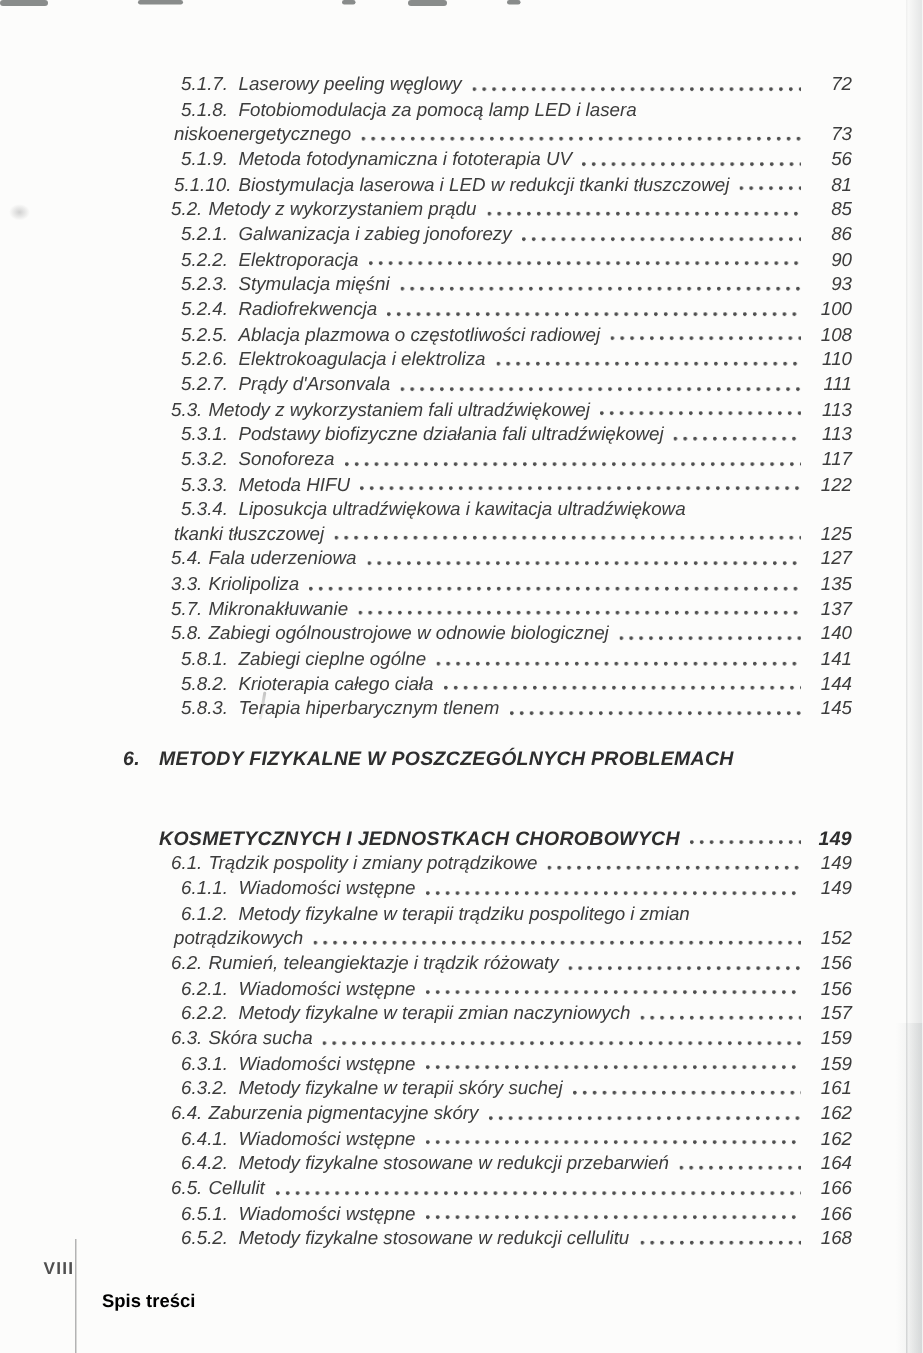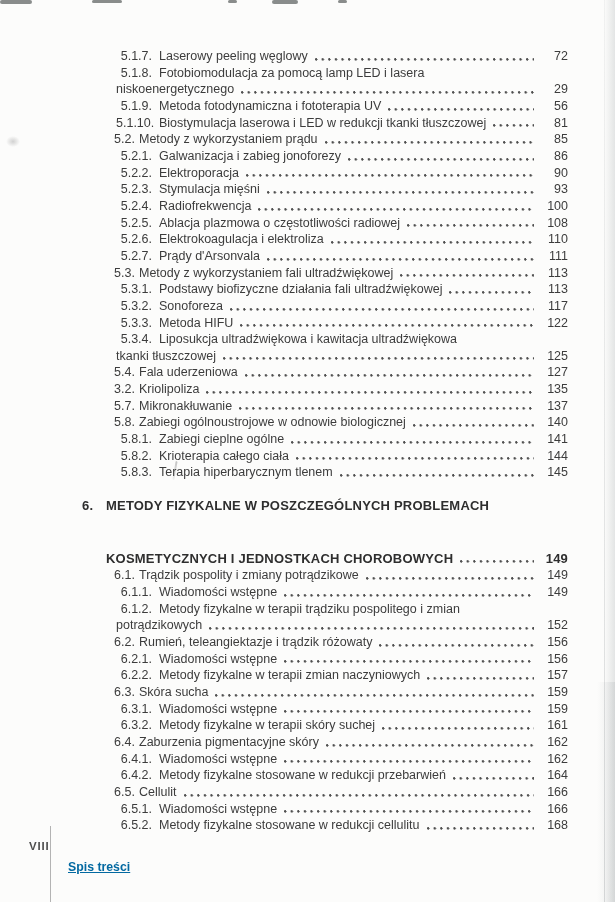--- a/index.html
+++ b/index.html
@@ -5,21 +5,21 @@
   html,body { margin:0; padding:0; }
   body {
     width:615px; height:902px; position:relative; overflow:hidden;
     background:#fcfcfb;
     font-family:"Liberation Sans", sans-serif;
     color:#3c3c3c;
   }
   .page { position:absolute; inset:0; }
 
   
-  .toc { position:absolute; left:0; top:48px; width:568px; }
+  .toc { position:absolute; left:0; top:48px; width:568px;font-style:italic; }
   .row {
     display:flex; align-items:baseline;
     line-height:16.65px; font-size:12.5px;
     white-space:nowrap;
   }
   .num  { flex:none; text-align:right; margin-right:6px; }
   .label{ flex:none; }
   .leader{
     flex:1 1 auto; min-width:8px; height:5px;
     align-self:flex-end; margin:0 8px 3px 7px;
@@ -44,21 +44,21 @@
   .footer-num {
     position:absolute; left:29px; top:840px;
     font-size:11.5px; font-weight:bold; color:#4f4f4f; letter-spacing:.8px;
   }
   .footer-rule {
     position:absolute; left:50px; top:826px; width:1px; height:76px;
     background:#b3b3b3;
   }
   .footer-title {
     position:absolute; left:68px; top:860px;
-    font-size:12.3px; font-weight:bold; color:#0369a1;text-decoration:underline;
+    font-size:12.3px; font-weight:bold; color:#000000;
   }
 
   
   .smudge { position:absolute; background:#5d615f; opacity:.72; border-radius:2px; }
   .s1 { left:0;   top:0; width:32px; height:4px; }
   .s2 { left:92px; top:0; width:30px; height:3px; }
   .s3 { left:228px;top:0; width:9px;  height:3px; }
   .s4 { left:272px;top:0; width:26px; height:4px; }
   .s5 { left:338px;top:0; width:9px;  height:3px; }
   .spot {
@@ -106,21 +106,21 @@
         <span class="leader"></span>
         <span class="page-num">72</span>
       </div>
       <div class="row l3">
         <span class="num">5.1.8.</span>
         <span class="label">Fotobiomodulacja za pomocą lamp LED i lasera</span>
       </div>
       <div class="row l3 cont">
         <span class="label">niskoenergetycznego</span>
         <span class="leader"></span>
-        <span class="page-num">29</span>
+        <span class="page-num">73</span>
       </div>
       <div class="row l3">
         <span class="num">5.1.9.</span>
         <span class="label">Metoda fotodynamiczna i fototerapia UV</span>
         <span class="leader"></span>
         <span class="page-num">56</span>
       </div>
       <div class="row l3">
         <span class="num">5.1.10.</span>
         <span class="label">Biostymulacja laserowa i LED w redukcji tkanki tłuszczowej</span>
@@ -208,21 +208,21 @@
         <span class="leader"></span>
         <span class="page-num">125</span>
       </div>
       <div class="row l2">
         <span class="num">5.4.</span>
         <span class="label">Fala uderzeniowa</span>
         <span class="leader"></span>
         <span class="page-num">127</span>
       </div>
       <div class="row l2">
-        <span class="num">3.2.</span>
+        <span class="num">3.3.</span>
         <span class="label">Kriolipoliza</span>
         <span class="leader"></span>
         <span class="page-num">135</span>
       </div>
       <div class="row l2">
         <span class="num">5.7.</span>
         <span class="label">Mikronakłuwanie</span>
         <span class="leader"></span>
         <span class="page-num">137</span>
       </div>

